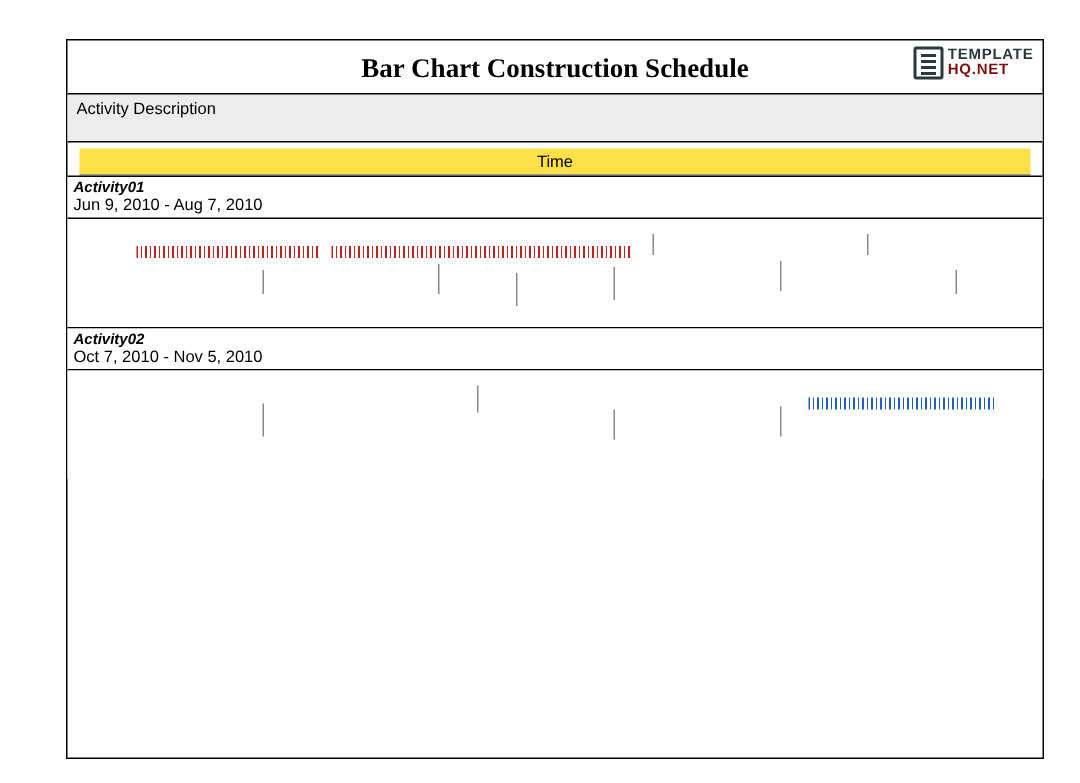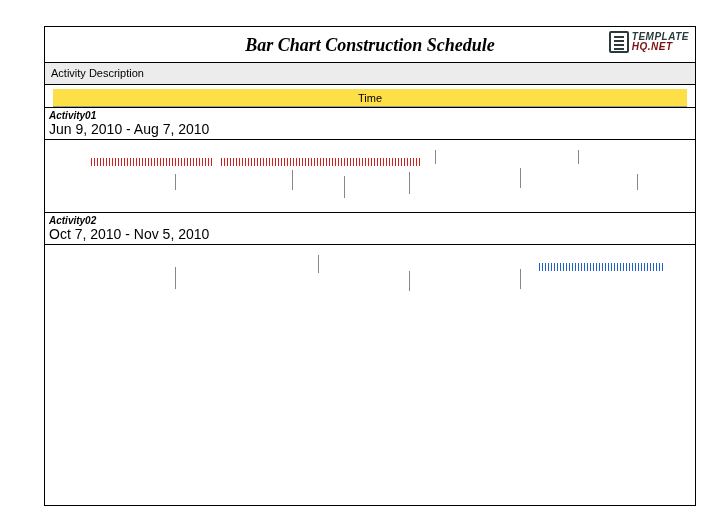--- a/index.html
+++ b/index.html
@@ -15,21 +15,20 @@
     position: relative;
     margin: 26px 24px 0 44px;
     border: 1px solid #000;
     background: #fff;
     height: 480px;
   }
   .header {
     position: relative;
     border-bottom: 1px solid #000;
     height: 36px;
-    font-style: italic;
   }
   .title {
     font-weight: bold;
     font-size: 18px;
     font-family: "Times New Roman", serif;
     text-align: center;
     line-height: 36px;
   }
   .logo {
     position: absolute;
@@ -56,21 +55,21 @@
     font-weight: 800;
     font-size: 10px;
     line-height: 10px;
     letter-spacing: 0.5px;
   }
   .logo-text .l1 { color: #2a3a3a; }
   .logo-text .l2 { color: #7a0f0f; }
   .section-activity {
     background: #ececec;
     border-bottom: 1px solid #000;
-    height: 22px;
+    height: 32px;
     line-height: 20px;
     padding: 0 6px;
     font-size: 11px;
   }
   .section-time {
     background: #fde047;
     border-bottom: 1px solid #9a9a9a;
     height: 18px;
     line-height: 18px;
     text-align: center;
@@ -111,21 +110,21 @@
   .gridline.top-only { height: 10px; }
   .activity-block {
     border-top: 1px solid #000;
   }
   .activity-header {
     padding: 2px 4px;
     border-bottom: 1px solid #000;
     background: #fff;
   }
   .activity-name { font-weight: bold; font-size: 10px; font-style: italic; }
-  .activity-dates { font-size: 14px; }
+  .activity-dates { font-size: 11px; }
   .activity-chart {
     position: relative;
     height: 72px;
     background: #fff;
   }
   .tick {
     position: absolute;
     width: 1px;
     background: #888;
   }

